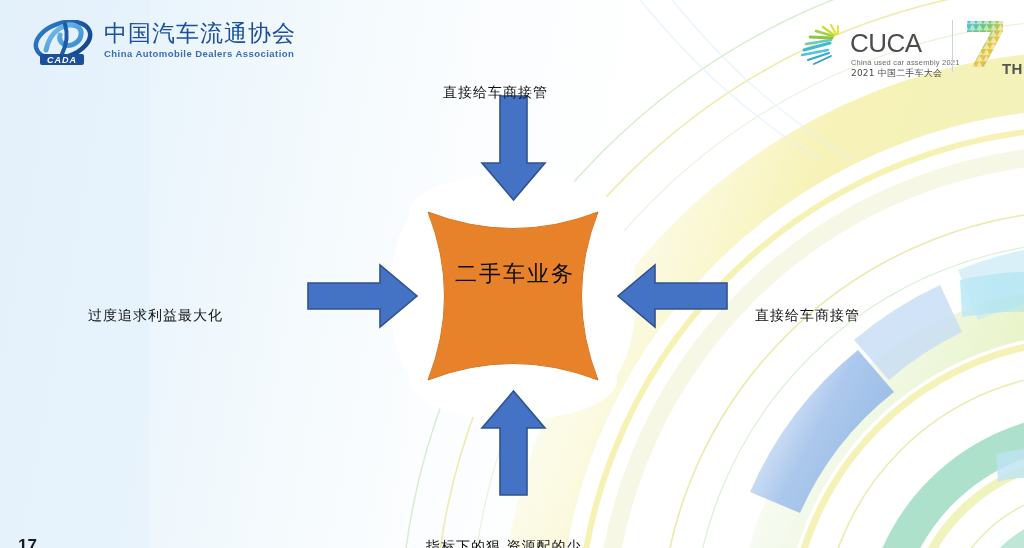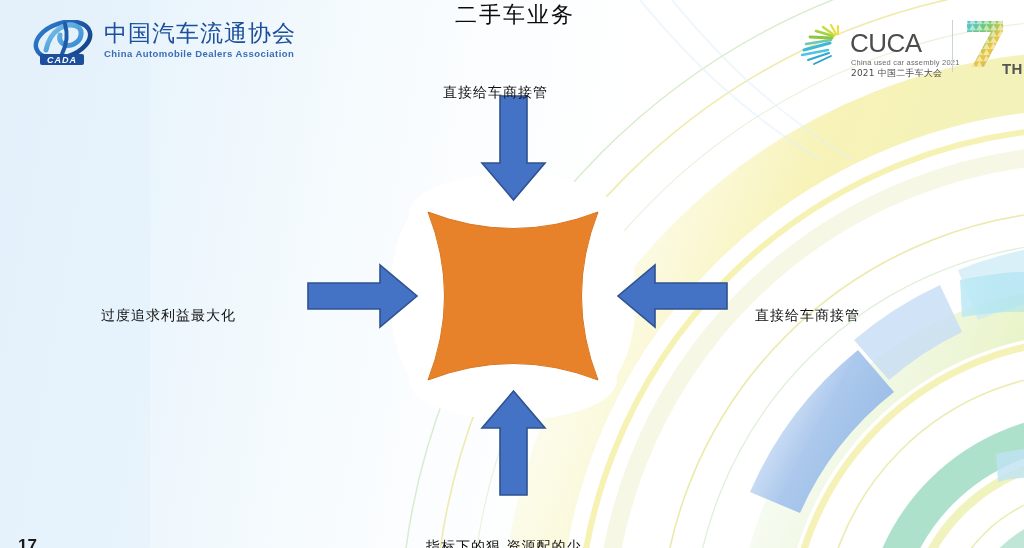--- a/index.html
+++ b/index.html
@@ -67,27 +67,27 @@
   #diagram{position:absolute;left:0;top:0;width:1024px;height:548px;}
 
   .node-label{
     position:absolute;
     font-family:"DejaVu Sans","Liberation Sans",sans-serif;
     font-size:14px;color:#121212;white-space:nowrap;font-weight:normal;
     letter-spacing:1px;
     margin-top:25px;
   }
   #label-top{left:443px;top:59px;}
-  #label-left{left:101px;top:282px;}
+  #label-left{left:88px;top:282px;}
   #label-right{left:755px;top:282px;}
   #label-bottom{left:426px;top:513px;}
 
   #center-text{
     position:absolute;left:0;top:0;width:1024px;height:548px;
-    display:flex;justify-content:center;
+    display:flex;align-items:center;justify-content:center;
     pointer-events:none;
   }
   #center-text span{
     font-family:"DejaVu Sans","Liberation Sans",sans-serif;
     font-size:22px;color:#0b0b0b;letter-spacing:2px;font-weight:normal;
     transform:translate(3px,0px);
   }
 
   
   #page-number{

